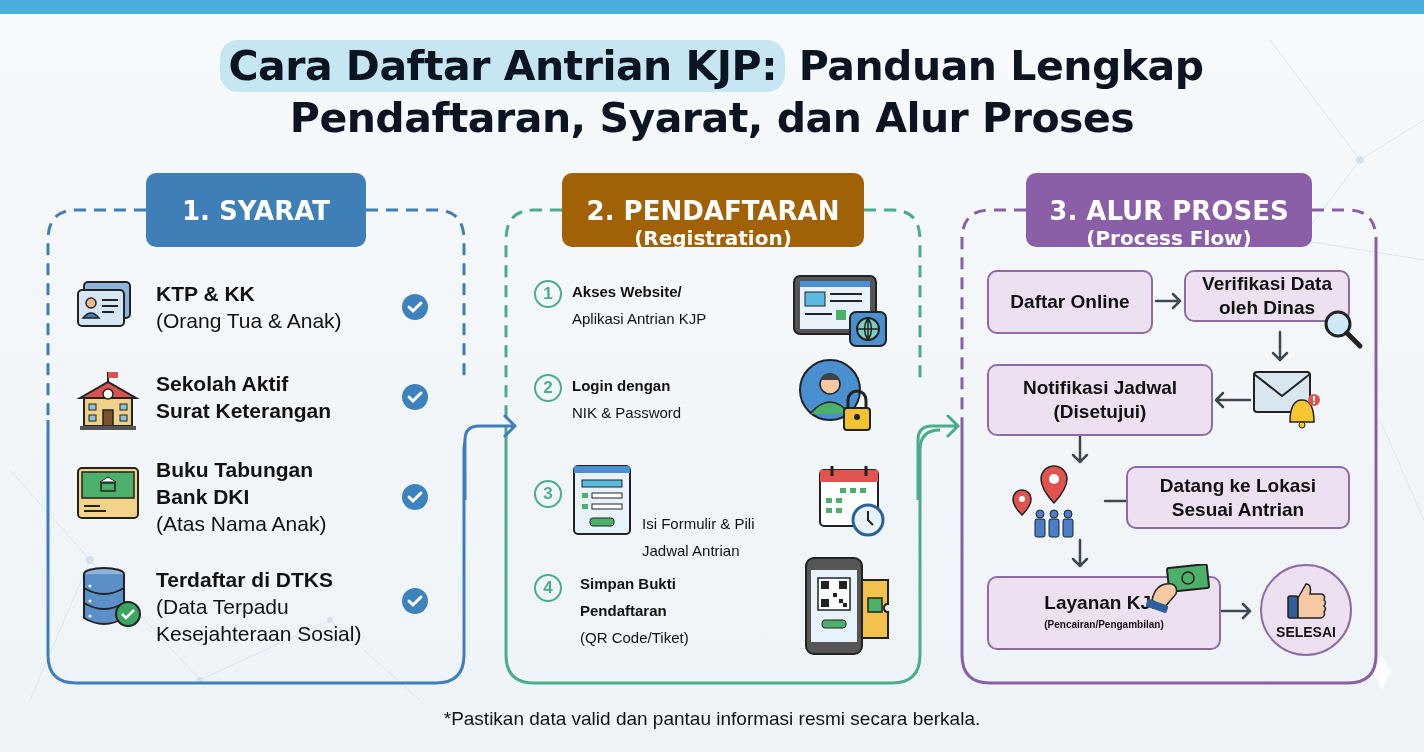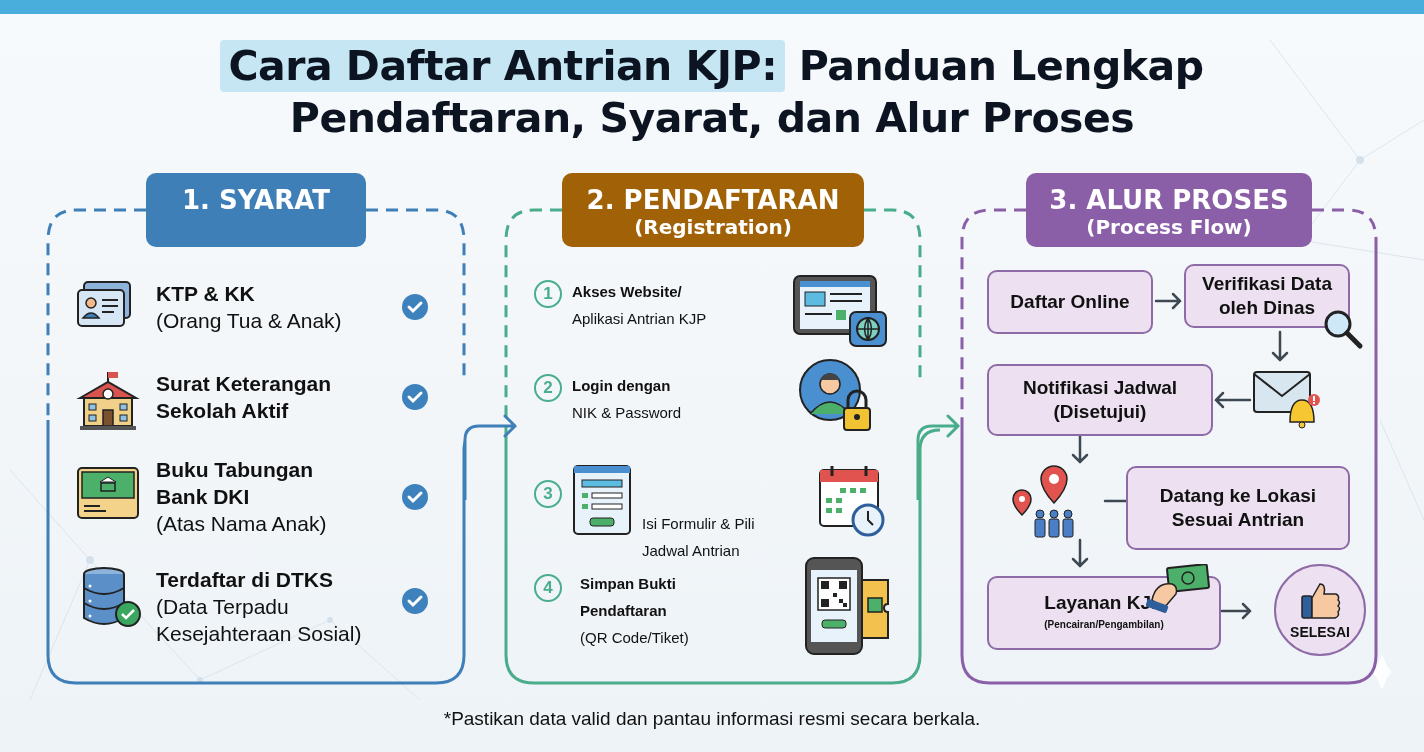--- a/index.html
+++ b/index.html
@@ -8,28 +8,28 @@
     position: relative;
     font-family: "Liberation Sans", sans-serif;
     background: linear-gradient(180deg, #f7fafc 0%, #eef3f7 100%);
     color: #111;
   }
   .topbar { position: absolute; left: 0; top: 0; width: 1424px; height: 14px; background: #4aaedc; }
   .bg-net { position: absolute; left: 0; top: 0; width: 1424px; height: 752px; pointer-events: none; }
 
   .title { position: absolute; left: 0; top: 40px; width: 1424px; text-align: center;
     font-family: "DejaVu Sans", sans-serif; font-weight: bold; font-size: 41px; line-height: 52px; color: #0d1421; letter-spacing: -0.5px; }
-  .title .hl { background: #c7e6f4; border-radius: 4px; padding: 2px 8px; }
+  .title .hl { background: #c7e6f4; border-radius: 18px; padding: 2px 8px; }
 
   .panel { position: absolute; border-radius: 28px; }
   .panel svg.frame { position: absolute; left: 0; top: 0; }
 
   .badge { position: absolute; border-radius: 10px; color: #fff; text-align: center;
     font-family: "DejaVu Sans", sans-serif; font-weight: bold; }
-  .badge .b1 { font-size: 26px; line-height: 30px; margin-top: 12px; }
+  .badge .b1 { font-size: 26px; line-height: 30px; margin-top: 23px; }
   .badge .b2 { font-size: 20px; line-height: 24px; }
 
   .req { position: absolute; left: 0; width: 420px; display: flex; align-items: flex-start; }
   .req .ic { position: absolute; left: 30px; }
   .req .tx { position: absolute; left: 110px; font-size: 21px; line-height: 27px; }
   .req .tx b { font-weight: bold; display: block; }
   .req .chk { position: absolute; left: 356px; width: 26px; height: 26px; border-radius: 50%; background: #3e82bd; }
 
   .step { position: absolute; }
   .num { position: absolute; width: 28px; height: 28px; border: 2.5px solid #4aae8c; border-radius: 50%; color: #4aae8c;
@@ -114,22 +114,22 @@
       <rect x="8" y="28" width="48" height="28" fill="#f1d08a" stroke="#222" stroke-width="2"></rect>
       <circle cx="32" cy="24" r="5" fill="#fff" stroke="#222" stroke-width="1.5"></circle>
       <rect x="27" y="40" width="10" height="16" fill="#7a5230" stroke="#222" stroke-width="1.5"></rect>
       <rect x="13" y="34" width="7" height="6" fill="#8fc1e3" stroke="#222" stroke-width="1"></rect>
         <rect x="44" y="34" width="7" height="6" fill="#8fc1e3" stroke="#222" stroke-width="1"></rect>
       <rect x="13" y="45" width="7" height="6" fill="#8fc1e3" stroke="#222" stroke-width="1"></rect>
         <rect x="44" y="45" width="7" height="6" fill="#8fc1e3" stroke="#222" stroke-width="1"></rect>
       <rect x="4" y="56" width="56" height="4" fill="#555"></rect>
     </svg>
     <div class="tx">
+      <b>Sekolah Aktif</b>
       <b>Surat Keterangan</b>
-      <b>Sekolah Aktif</b>
     </div>
     <svg class="chk" style="top:14px;" width="26" height="26">
         <path d="M7 13 l4 4 l8 -8" stroke="#fff" stroke-width="3" fill="none" stroke-linecap="round"></path>
       </svg>
   </div>
 
   <div class="req" style="top:276px;">
     <svg class="ic" width="64" height="56" style="top:10px;">
       <rect x="2" y="2" width="60" height="50" rx="4" fill="#f2d389" stroke="#222" stroke-width="2"></rect>
       <rect x="6" y="6" width="52" height="26" fill="#4caf6a" stroke="#222" stroke-width="1.5"></rect>
@@ -299,21 +299,21 @@
       <path d="M120 256 v26 m-7 -7 l7 7 l7 -7"></path>
       <path d="M145 321 h42 m-7 -7 l7 7 l-7 7"></path>
       <path d="M120 360 v26 m-7 -7 l7 7 l7 -7"></path>
       <path d="M262 431 h28 m-7 -7 l7 7 l-7 7"></path>
     </g>
   </svg>
 
   <div class="fbox" style="left:27px;top:90px;width:166px;height:64px;">
     <span>Daftar Online</span>
   </div>
-  <div class="fbox" style="left:224px;top:84px;width:166px;height:64px;">
+  <div class="fbox" style="left:224px;top:90px;width:166px;height:52px;">
     <span>Verifikasi Data</span>
     <span>oleh Dinas</span>
   </div>
   <svg style="position:absolute;left:362px;top:128px;" width="44" height="44">
     <circle cx="16" cy="16" r="12" fill="#cfe8f7" stroke="#222" stroke-width="3"></circle>
     <line x1="25" y1="25" x2="38" y2="38" stroke="#222" stroke-width="5" stroke-linecap="round"></line>
   </svg>
 
   <svg style="position:absolute;left:292px;top:190px;" width="72" height="60">
     <rect x="2" y="2" width="56" height="40" rx="3" fill="#d8e6ef" stroke="#222" stroke-width="2"></rect>
@@ -338,37 +338,37 @@
     <g fill="#4a7fc8" stroke="#222" stroke-width="1">
       <circle cx="30" cy="50" r="4"></circle>
         <rect x="25" y="55" width="10" height="18" rx="2"></rect>
       <circle cx="44" cy="50" r="4"></circle>
         <rect x="39" y="55" width="10" height="18" rx="2"></rect>
       <circle cx="58" cy="50" r="4"></circle>
         <rect x="53" y="55" width="10" height="18" rx="2"></rect>
     </g>
   </svg>
 
-  <div class="fbox" style="left:166px;top:286px;width:224px;height:84px;">
+  <div class="fbox" style="left:166px;top:286px;width:224px;height:63px;">
     <span>Datang ke Lokasi</span>
     <span>Sesuai Antrian</span>
   </div>
 
   <div class="fbox" style="left:27px;top:396px;width:234px;height:74px;">
     <span>Layanan KJP</span>
     <span class="small">(Pencairan/Pengambilan)</span>
   </div>
   <svg style="position:absolute;left:186px;top:384px;" width="80" height="50">
     <rect x="22" y="2" width="40" height="24" rx="2" fill="#4caf6a" stroke="#222" stroke-width="2" transform="rotate(-6 42 14)"></rect>
     <circle cx="42" cy="14" r="6" fill="none" stroke="#222" stroke-width="1.5"></circle>
     <path d="M6 36 q4 -18 20 -16 q6 2 4 10 l-12 14z" fill="#f6c9a2" stroke="#222" stroke-width="1.5"></path>
     <rect x="0" y="38" width="22" height="8" rx="2" fill="#2f5f9a" transform="rotate(20 11 42)"></rect>
   </svg>
 
-  <div class="done" style="left:314px;top:384px;width:92px;height:92px;">
+  <div class="done" style="left:300px;top:384px;width:92px;height:92px;">
     <svg style="position:absolute;left:24px;top:14px;" width="42" height="40">
       <rect x="2" y="16" width="10" height="22" rx="2" fill="#2f5f9a" stroke="#222" stroke-width="1.5"></rect>
       <path d="M12 18 l8 -14 q6 0 4 10 h12 q4 2 2 6 q3 2 0 6 q3 2 0 6 q2 4 -3 6 h-23z" fill="#f6c9a2" stroke="#222" stroke-width="1.5"></path>
     </svg>
     <div style="position:absolute;left:0;top:58px;width:88px;text-align:center;font-weight:bold;font-size:14px;">SELESAI</div>
   </div>
 </div>
 
 <svg style="position:absolute;left:440px;top:400px;" width="80" height="100">
   <path d="M25 100 V40 q0 -14 14 -14 h36 m-10 -10 l10 10 l-10 10" stroke="#3e7fb8" stroke-width="3" fill="none" stroke-linecap="round"></path>

